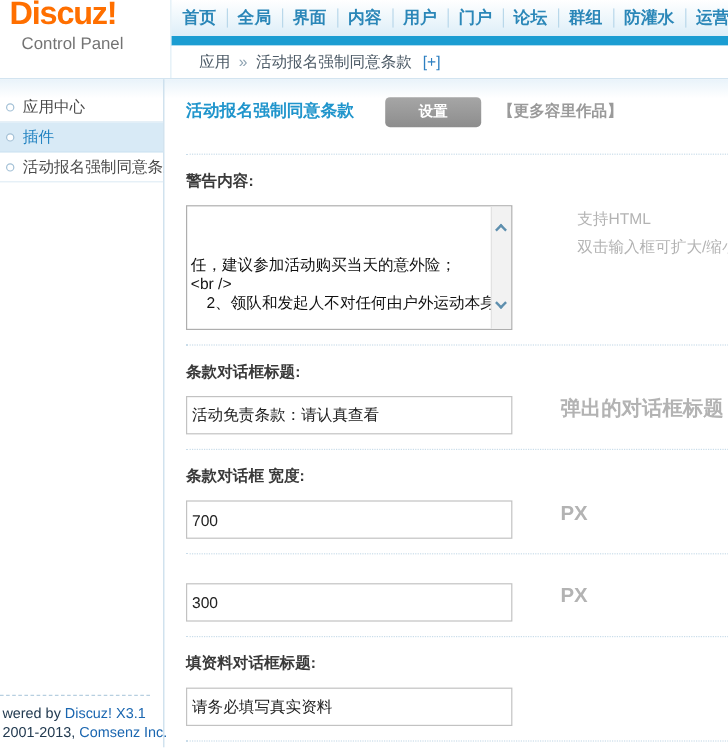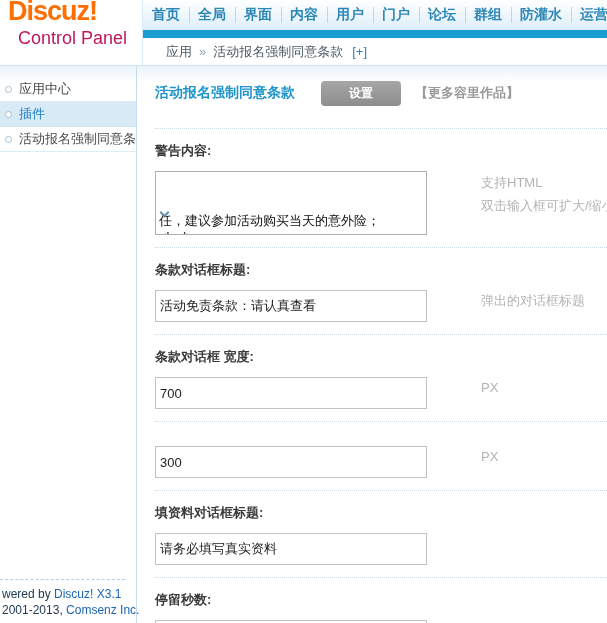--- a/index.html
+++ b/index.html
@@ -4,21 +4,21 @@
 <style>
   * { margin: 0; padding: 0; box-sizing: border-box; }
   html, body { width: 607px; height: 623px; overflow: hidden; background: #fff;
     font-family: "Liberation Sans", "DejaVu Sans", sans-serif; }
 
   
   .header { display: grid; grid-template-columns: 142px 1fr; height: 66px;
     border-bottom: 1px solid #d3e4f0; }
   .logo-area { background: #fff; padding: 0 0 0 8px; }
   .logo { color: #ff6f00; font-size: 27px; font-weight: 800; letter-spacing: -1px; margin-top: -4px; }
-  .logo-sub { color: #be185d; font-size: 18px; padding-left: 10px; margin-top: 1px; }
+  .logo-sub { color: #737373; font-size: 14px; padding-left: 10px; margin-top: 1px; }
   .nav-area { display: flex; flex-direction: column; border-left: 1px solid #d8eaf4; }
   .tabs { display: flex; height: 30px; align-items: stretch; white-space: nowrap;
     background: linear-gradient(#ffffff, #ddeef8); overflow: hidden; }
   .tab { display: flex; align-items: center; padding: 0 9px; font-size: 14px; font-weight: bold;
     color: #2b87b8; cursor: pointer; position: relative; }
   .tab + .tab::before { content: ""; position: absolute; left: 0; top: 7px; bottom: 7px;
     width: 1px; background: #b9d8ea; }
   .blue-bar { height: 8px; background: #1b9dd2; }
   .breadcrumb { flex: 1; display: flex; align-items: center; background: #fff;
     padding-left: 23px; font-size: 13px; color: #4c5a66; }
@@ -53,26 +53,26 @@
   .dotted { border-top: 1px dotted #c9dce9; margin-top: 12px; }
   .title-gap { margin-top: 24px; }
 
   .form-row { padding-top: 13px; }
   .row-label { font-size: 13px; font-weight: bold; color: #3a3a3a; }
   .row-body { display: flex; margin-top: 11px; align-items: flex-start; }
   .field-col { width: 272px; }
   .text-input { width: 272px; height: 21px; border: 1px solid #c2c2c2; background: #fff;
     font-size: 13px; color: #222; padding: 15px 4px;
     font-family: "Liberation Sans", "DejaVu Sans", sans-serif; }
-  .hint { margin-left: 54px; font-size: 13px; color: #b3b3b3; line-height: 21px; white-space: nowrap; }
+  .hint { margin-left: 40px; font-size: 17px; color: #b3b3b3; line-height: 21px; white-space: nowrap; font-weight: bold; }
   .hint-stack { margin-left: 54px; font-size: 13px; color: #b3b3b3; line-height: 23px; white-space: nowrap; }
 
   
-  .ta-box { width: 272px; height: 64px; border: 1px solid #aeaeae; background: #fff;
-    display: flex; overflow: hidden; flex-direction: column; }
+  .ta-box { width: 272px; height: 104px; border: 1px solid #aeaeae; background: #fff;
+    display: flex; overflow: hidden; }
   .ta-text { flex: 1; overflow: hidden; padding: 0 2px 0 3px; font-size: 13px; line-height: 16px;
     color: #111; margin-top: -7px; white-space: pre; }
   .ta-scroll { width: 17px; background: #f2f2f2; border-left: 1px solid #e2e2e2; position: relative; cursor: pointer; }
   .chev { position: absolute; left: 4px; width: 7px; height: 7px;
     border-right: 2px solid #5e8fae; border-bottom: 2px solid #5e8fae; }
   .chev.up { top: 16px; transform: rotate(-135deg); }
   .chev.down { bottom: 18px; transform: rotate(45deg); }
 </style>
 </head>
 <body>

